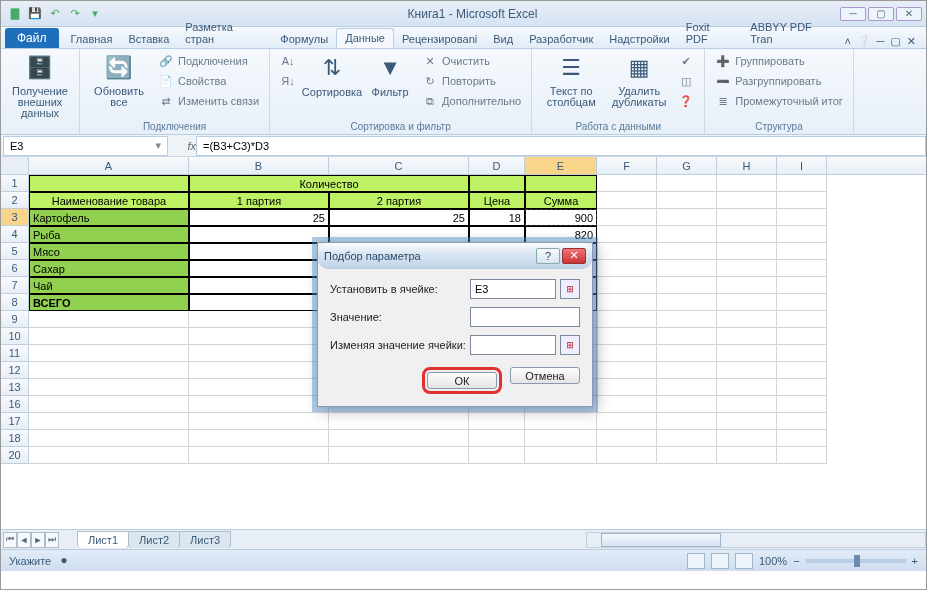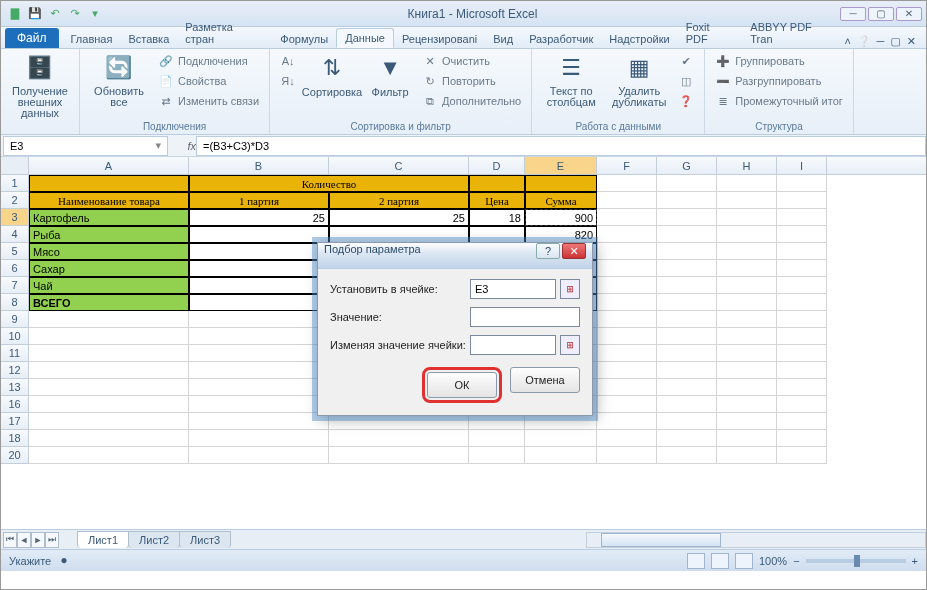--- a/index.html
+++ b/index.html
@@ -44,21 +44,21 @@
 .corner { width:28px; background:#e7eef6; }
 .ch { background:linear-gradient(#f7fafd,#e7eef6); }
 .ch.sel { background:#f8d58a; }
 .rows { }
 .row { display:flex; height:17px; }
 .rh { width:28px; background:linear-gradient(#f7fafd,#e7eef6); border-bottom:1px solid #c3cedb; }
 .rh.sel { background:#f8d58a; }
 .cell { border-right:1px solid #d4d4d4; border-bottom:1px solid #d4d4d4; padding:0 3px; display:flex; align-items:center; overflow:hidden; white-space:nowrap; }
 .cell.center { justify-content:center; }
 .cell.right { justify-content:flex-end; }
-.yellow { background:#eab308;font-family:Liberation Serif, serif; }
+.yellow { background:#bef264; }
 .green { background:#92d050; }
 .bthick { border:1.5px solid #000; }
 .marquee { outline:1.5px dashed #333; outline-offset:-1px; }
 
 
 .cA{width:160px}.cB{width:140px}.cC{width:140px}.cD{width:56px}.cE{width:72px}.cF{width:60px}.cG{width:60px}.cH{width:60px}.cI{width:50px}
 
 
 .sheettabs { height:20px; border-top:1px solid #b8cde2; display:flex; align-items:center; background:#e7eef6; padding-left:30px; gap:0; }
 .navset { position:absolute; left:2px; display:flex; gap:0; }
@@ -70,31 +70,31 @@
 
 
 .status { height:22px; background:linear-gradient(#e2ecf7,#cfddee); border-top:1px solid #b8cde2; display:flex; align-items:center; padding:0 8px; gap:10px; color:#3b5a7a; }
 .status .right { margin-left:auto; display:flex; gap:6px; align-items:center; }
 .viewbtn { width:18px; height:16px; border:1px solid #a0b5cc; background:#eef4fb; }
 .zoomslider { width:100px; height:4px; background:#b8cde2; position:relative; }
 .zoomslider .zthumb { position:absolute; left:48px; top:-4px; width:6px; height:12px; background:#6a8bb0; }
 
 
 .dialog { position:absolute; left:316px; top:241px; width:276px; background:#f0f0f0; border:1px solid #8a9aac; box-shadow:0 0 0 5px rgba(80,140,200,0.45), 3px 3px 14px rgba(0,0,0,.35); }
-.dlgtitle { height:26px; background:linear-gradient(#fdfdfe,#d9e5f2 45%,#c2d4e8); display:flex; padding:0 6px; color:#2a4a6a; font-size:12px; border-bottom:1px solid #b8cde2; }
+.dlgtitle { height:26px; background:linear-gradient(#fdfdfe,#d9e5f2 45%,#c2d4e8); display:flex; align-items:center; padding:0 6px; color:#2a4a6a; font-size:12px; border-bottom:1px solid #b8cde2;border-radius:10px; }
 .dlgtitle .dbtns { margin-left:auto; display:flex; gap:2px; }
 .dlgtitle .dbtns span { width:24px; height:16px; border:1px solid #8aa; border-radius:2px; display:inline-flex; align-items:center; justify-content:center; background:linear-gradient(#f8fafd,#d9e5f2); }
 .dlgtitle .dbtns .close { background:linear-gradient(#e77,#c33); color:#fff; border-color:#933; }
 .dlgbody { padding:10px 12px 12px; }
 .dlgrow { display:flex; align-items:center; margin-bottom:8px; gap:4px; }
 .dlgrow label { width:136px; color:#222; }
 .dlgrow .inp { flex:1; height:20px; border:1px solid #7a8a9a; background:#fff; padding:0 4px; display:flex; align-items:center; }
 .dlgrow .refbtn { width:20px; height:20px; border:1px solid #7a8a9a; background:#eef; display:flex; align-items:center; justify-content:center; font-size:9px; color:#b22; }
 .dlgbtns { display:flex; justify-content:flex-end; gap:8px; padding-top:4px; }
-.btn { min-width:70px; height:26px; border:1px solid #8a9aac; background:linear-gradient(#fdfdfd,#e4e4e4); border-radius:3px; display:flex; align-items:center; justify-content:center; color:#222; }
+.btn { min-width:70px; height:17px; border:1px solid #8a9aac; background:linear-gradient(#fdfdfd,#e4e4e4); border-radius:3px; display:flex; align-items:center; justify-content:center; color:#222; }
 .okhl { border:3px solid #e03030; border-radius:8px; padding:2px; }
 </style>
 </head>
 <body>
 
 <div class="titlebar">
   <div class="qat">
     <span>▇</span>
     <span>💾</span>
     <span>↶</span>

